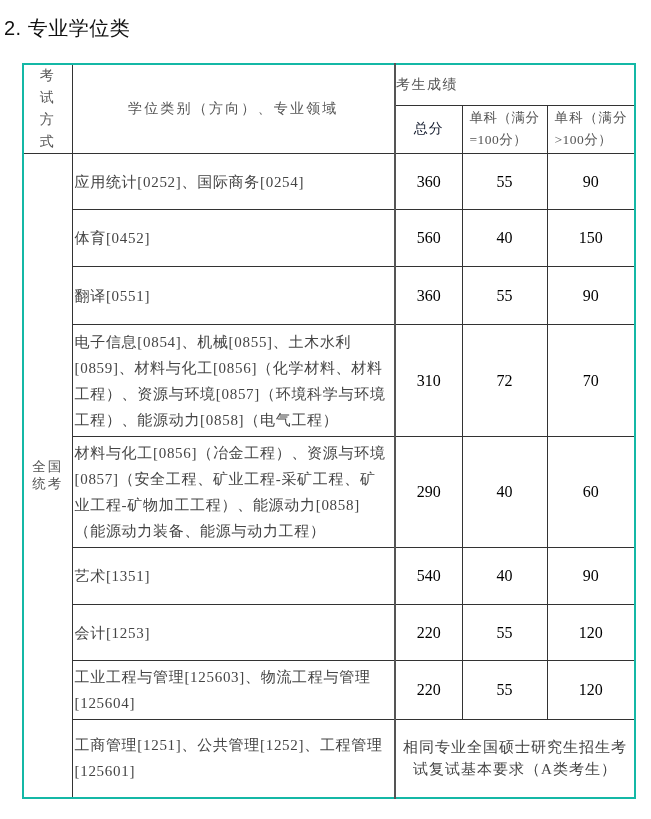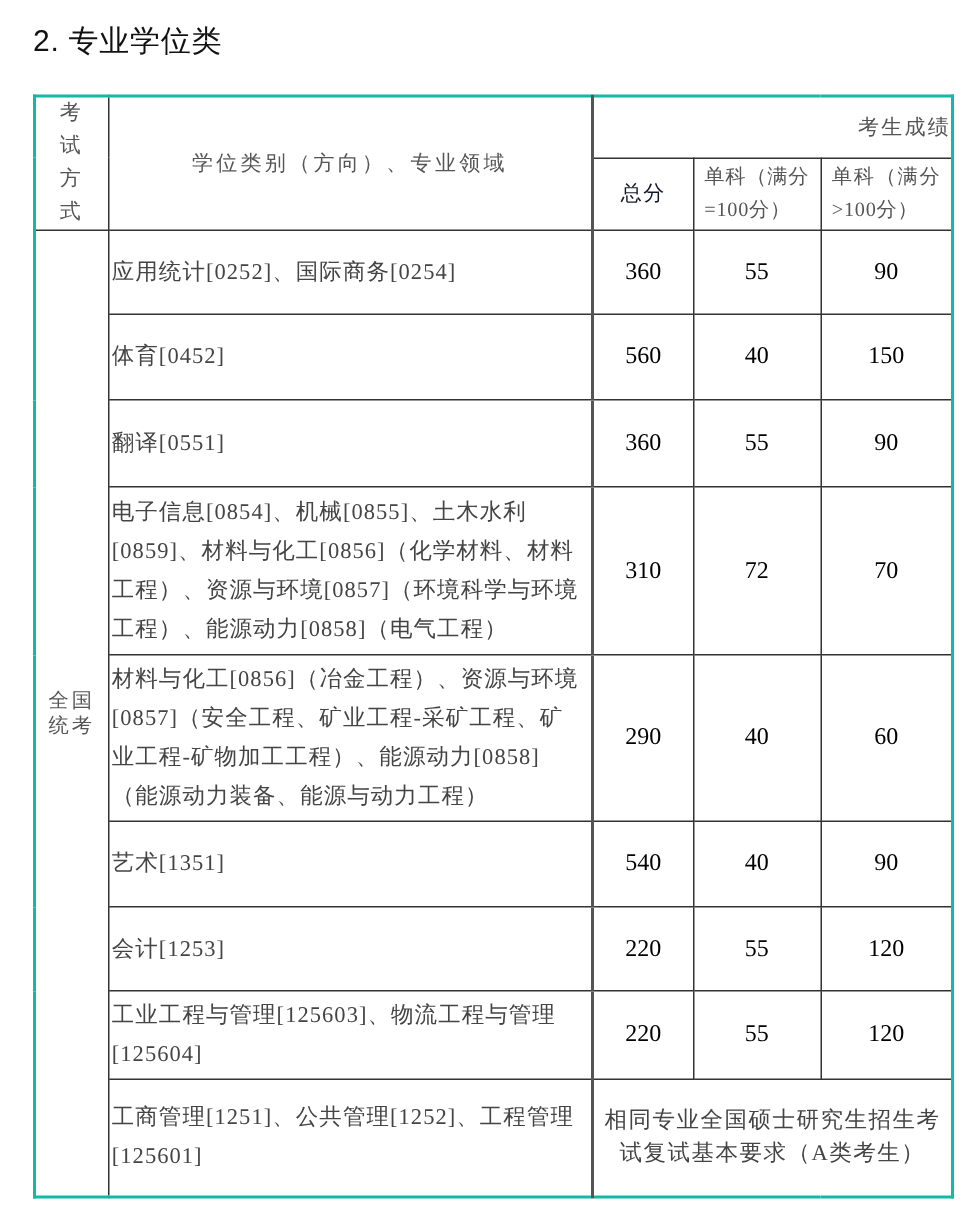--- a/index.html
+++ b/index.html
@@ -9,21 +9,21 @@
     }
     body {
       width: 651px;
       height: 819px;
       position: relative;
       overflow: hidden;
       font-family: "Liberation Serif", "DejaVu Serif", serif;
     }
     .section-title {
       position: absolute;
-      left: 22px;
+      left: 4px;
       top: 14px;
       margin: 0;
       font-family: "Liberation Sans", "DejaVu Sans", sans-serif;
       font-size: 20px;
       font-weight: normal;
       line-height: 28px;
       color: #111111;
       letter-spacing: 0.5px;
     }
     table.score-table {
@@ -54,21 +54,21 @@
     }
     .h-field {
       font-size: 14px;
       letter-spacing: 2.2px;
       text-align: center;
       color: #555555;
     }
     .h-group {
       font-size: 14px;
       letter-spacing: 1.5px;
-      text-align: right;
+      text-align: left;
       color: #555555;
     }
     .h-total {
       font-size: 14px;
       letter-spacing: 1px;
       text-align: center;
       color: #0f172a;
     }
     .h-single {
       font-size: 13.5px;

